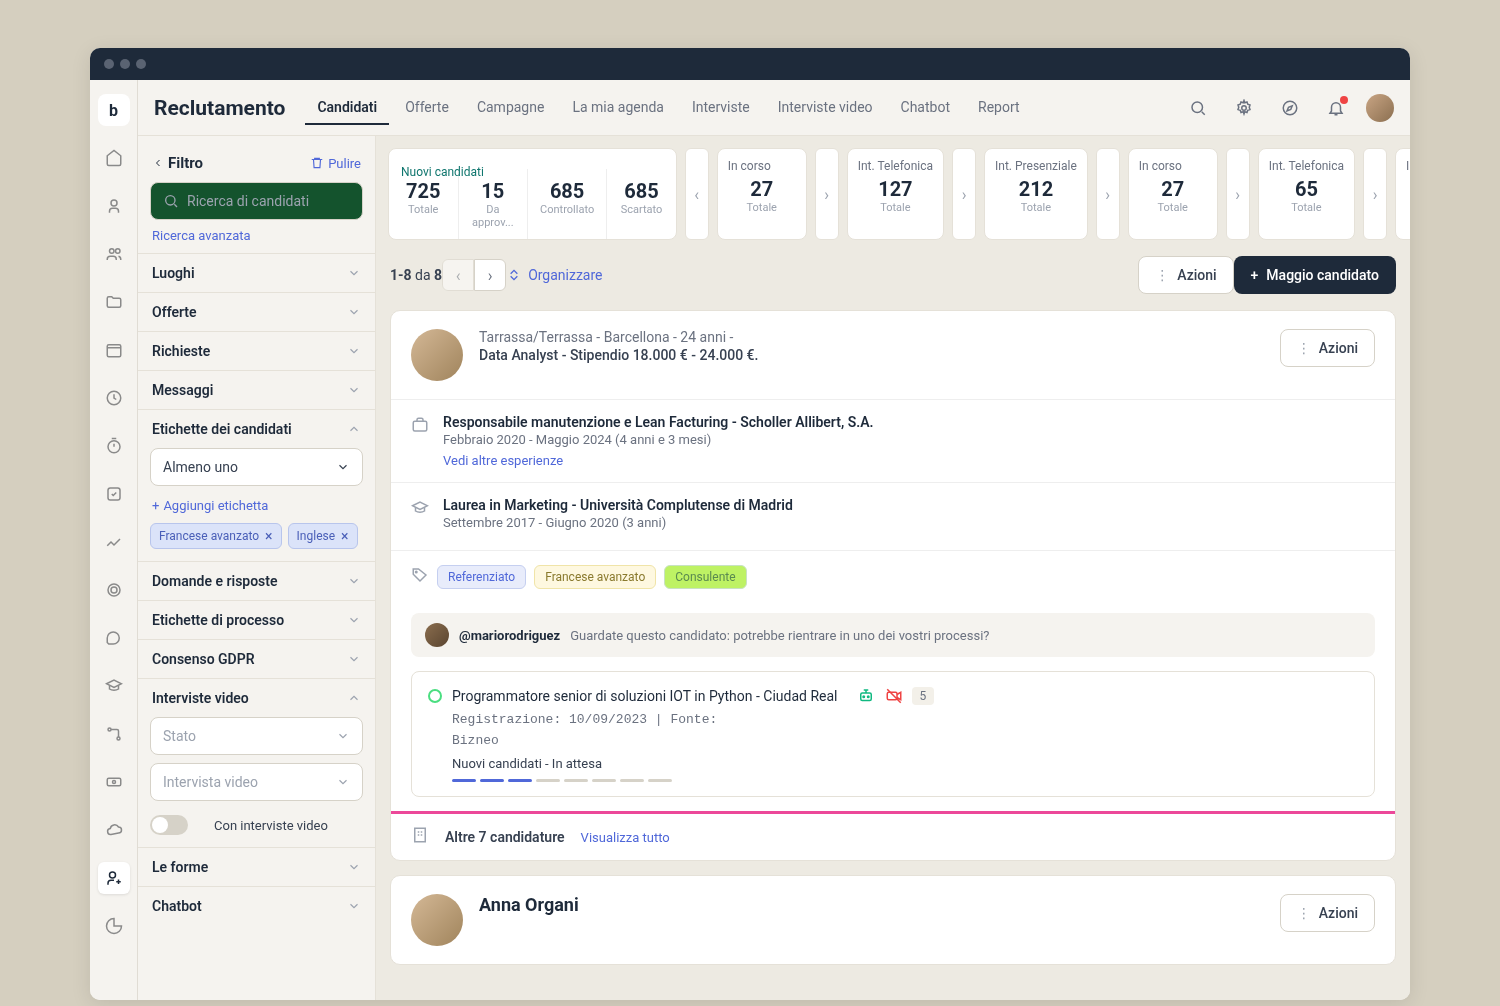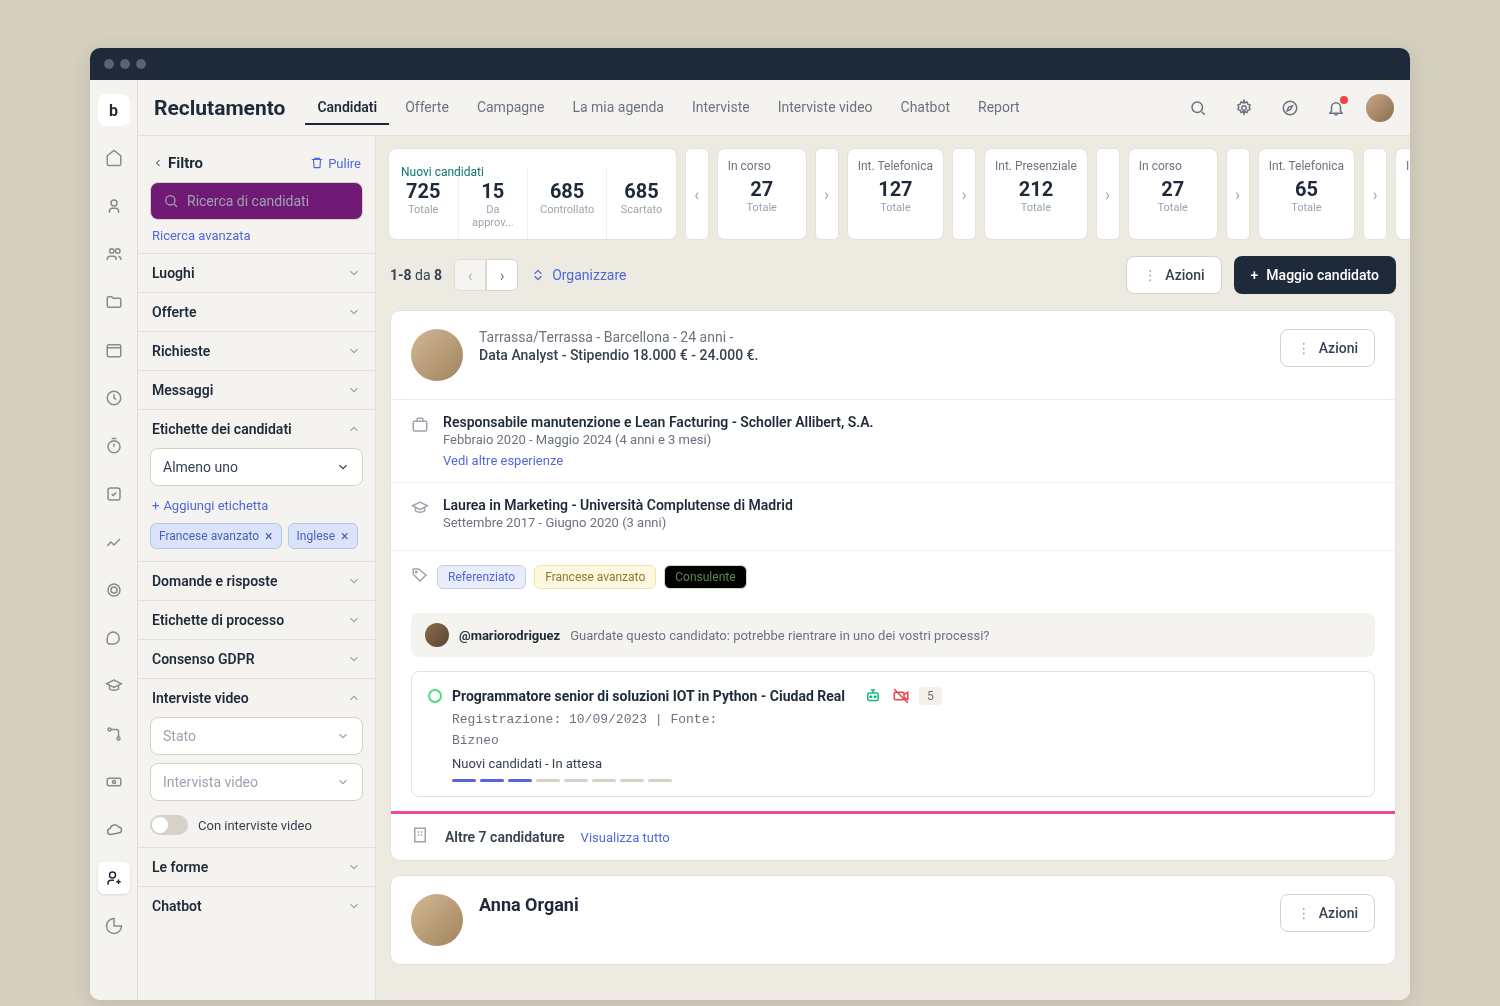--- a/index.html
+++ b/index.html
@@ -23,49 +23,49 @@
 .topbar-right .icn { color:#6b7280; }
 .avatar-sm { width:28px; height:28px; border-radius:50%; background: linear-gradient(135deg,#c9a584,#8b6f50); }
 .notif { position:relative; }
 .notif .badge { position:absolute; top:4px; right:4px; width:8px; height:8px; background:#ef4444; border-radius:50%; }
 .body { flex:1; display:flex; min-height:0; }
 .sidebar { width:238px; background:#f5f3ef; border-right:1px solid #e5e1d8; overflow-y:auto; padding:12px 0; }
 .filter-head { display:flex; align-items:center; justify-content:space-between; padding:6px 14px 10px; }
 .filter-head .ttl { font-size:15px; font-weight:700; color:#1e2a3a; display:flex; align-items:center; gap:4px; }
 .clean { color:#5068d9; font-size:13px; display:flex; align-items:center; gap:4px; cursor:pointer; }
 .search-wrap { padding:0 12px 8px; }
-.search { background:#701a75; border:1px solid #d6d2c8; border-radius:8px; padding:10px 12px; display:flex; align-items:center; gap:8px; color:#9ca3af; font-size:14px; }
+.search { background:#14532d; border:1px solid #d6d2c8; border-radius:8px; padding:10px 12px; display:flex; align-items:center; gap:8px; color:#9ca3af; font-size:14px; }
 .adv { color:#5068d9; font-size:13px; padding:0 14px 10px; cursor:pointer; }
 .fgroup { border-top:1px solid #e5e1d8; }
 .fhead { display:flex; align-items:center; justify-content:space-between; padding:11px 14px; cursor:pointer; font-size:14px; font-weight:600; color:#1e2a3a; }
 .fhead svg { width:14px; height:14px; color:#9ca3af; }
 .fbody { padding:0 12px 12px; }
 .select { background:#fff; border:1px solid #d6d2c8; border-radius:8px; padding:10px 12px; display:flex; align-items:center; justify-content:space-between; font-size:14px; color:#374151; cursor:pointer; margin-bottom:8px; }
 .select.ph { color:#9ca3af; }
 .addtag { color:#5068d9; font-size:13px; display:flex; align-items:center; gap:4px; cursor:pointer; padding:4px 2px 10px; }
 .tags { display:flex; flex-wrap:wrap; gap:6px; }
 .tag { background:#dbe3f9; border:1px solid #b8c5ec; color:#4a5fb8; font-size:12px; padding:4px 8px; border-radius:6px; display:flex; align-items:center; gap:6px; }
 .tag .x { cursor:pointer; font-size:14px; }
-.toggle-row { display:flex; align-items:center; gap:10px; font-size:13px; color:#374151; padding-top:6px; }
+.toggle-row { display:flex; align-items:center; gap:26px; font-size:13px; color:#374151; padding-top:6px; }
 .toggle { width:38px; height:20px; background:#d6d2c8; border-radius:10px; position:relative; cursor:pointer; }
 .toggle::after { content:''; position:absolute; width:16px; height:16px; background:#fff; border-radius:50%; top:2px; left:2px; }
 .content { flex:1; background:#edeae2; overflow-y:auto; min-width:0; }
 .kpis { display:flex; gap:8px; padding:12px 12px 0; overflow-x:hidden; }
 .kpi { background:#fff; border:1px solid #e5e1d8; border-radius:8px; padding:10px; min-width:90px; flex-shrink:0; position:relative; }
 .kpi.big { display:flex; gap:0; padding:0; min-width:260px; }
 .kpi.big .sub { padding:10px 12px; border-right:1px solid #eee; text-align:center; flex:1; }
 .kpi.big .sub:last-child { border-right:0;}
 .kpi .lbl { font-size:12px; color:#6b7280; margin-bottom:4px; }
 .kpi .num { font-size:20px; font-weight:700; color:#1e2a3a; text-align:center;}
 .kpi .sublbl { font-size:11px; color:#9ca3af; text-align:center; }
 .kpi .toplbl { font-size:12px; color:#0f766e; padding:8px 12px 0; position:absolute; top:8px; left:0; }
 .kpi.big { padding-top:20px; }
 .kpi-nav { width:24px; display:flex; align-items:center; justify-content:center; color:#9ca3af; cursor:pointer; background:#fff; border:1px solid #e5e1d8; border-radius:6px; }
 .kpi-wrap { display:flex; align-items:stretch; gap:2px; }
-.listhead { display:flex; align-items:center; padding:16px 14px; gap:12px; }
+.listhead { display:flex; align-items:center; padding:16px 14px; gap:0; }
 .pager { font-size:14px; color:#374151; }
 .pgbtns { display:flex; }
 .pgbtn { width:32px; height:32px; border:1px solid #d6d2c8; background:#fff; display:flex; align-items:center; justify-content:center; cursor:pointer; color:#6b7280; }
 .pgbtn:first-child { border-radius:6px 0 0 6px; }
 .pgbtn:last-child { border-radius:0 6px 6px 0; }
 .pgbtn.dis { opacity:.5; cursor:default; }
 .org { color:#5068d9; font-size:14px; display:flex; align-items:center; gap:6px; cursor:pointer; }
 .listhead .sp { flex:1; }
 .btn { padding:10px 16px; border-radius:8px; font-size:14px; font-weight:500; cursor:pointer; display:flex; align-items:center; gap:8px; border:1px solid transparent; }
 .btn.sec { background:#fff; border-color:#d6d2c8; color:#374151; }
@@ -81,29 +81,29 @@
 .crow { display:flex; gap:12px; align-items:flex-start; margin-bottom:6px; }
 .crow .ci { width:20px; color:#9ca3af; flex-shrink:0; padding-top:2px;}
 .crow .ct { flex:1; }
 .crow .ctt { font-size:14px; font-weight:600; color:#1e2a3a; }
 .crow .cts { font-size:13px; color:#6b7280; margin-top:2px; }
 .link { color:#5068d9; font-size:13px; cursor:pointer; }
 .chips { display:flex; gap:8px; align-items:center; }
 .chip { font-size:12px; padding:4px 10px; border-radius:6px; border:1px solid; }
 .chip.blue { background:#e8ecfb; border-color:#c5cff0; color:#5068d9; }
 .chip.yellow { background:#fef8e0; border-color:#f0e4a8; color:#8a7a2e; }
-.chip.green { background:#000000; border-color:#c8e2c2; color:#5a8a50; }
+.chip.green { background:#bef264; border-color:#c8e2c2; color:#5a8a50; }
 .comment { background:#f5f3ef; border-radius:8px; padding:10px 14px; display:flex; align-items:center; gap:10px; font-size:13px; margin:10px 20px 14px; }
 .comment .av { width:24px; height:24px; border-radius:50%; background:linear-gradient(135deg,#8a6d4e,#5a4530); }
 .comment b { color:#1e2a3a; }
 .comment span { color:#6b7280; }
 .jobbox { border:1px solid #e5e1d8; border-radius:8px; margin:14px 20px; padding:14px 16px; }
 .jobhead { display:flex; align-items:center; gap:10px; }
 .statusdot { width:14px; height:14px; border:2px solid #4ade80; border-radius:50%; }
-.jobtitle { font-size:14px; font-weight:700; color:#1e2a3a; }
+.jobtitle { font-size:14px; font-weight:400; color:#1e2a3a; }
 .jobicons { display:flex; gap:8px; align-items:center; margin-left:8px; }
 .jbi { width:20px; height:20px; display:flex; align-items:center; justify-content:center; }
 .jcount { background:#f3f0e9; padding:2px 8px; border-radius:4px; font-size:12px; color:#6b7280; }
 .jobmeta { font-size:13px; color:#6b7280; margin-top:6px; margin-left:24px;font-family:Liberation Mono, monospace; }
 .jobstatus { font-size:13px; color:#374151; margin-top:8px; margin-left:24px; }
 .progress { display:flex; gap:4px; margin-top:8px; margin-left:24px; }
 .pstep { width:24px; height:3px; background:#d6d2c8; border-radius:2px; }
 .pstep.done { background:#5068d9; }
 .cfoot { display:flex; align-items:center; gap:16px; padding:12px 20px; border-top:3px solid #ec4899; }
 .cfoot .fi { color:#9ca3af; }

